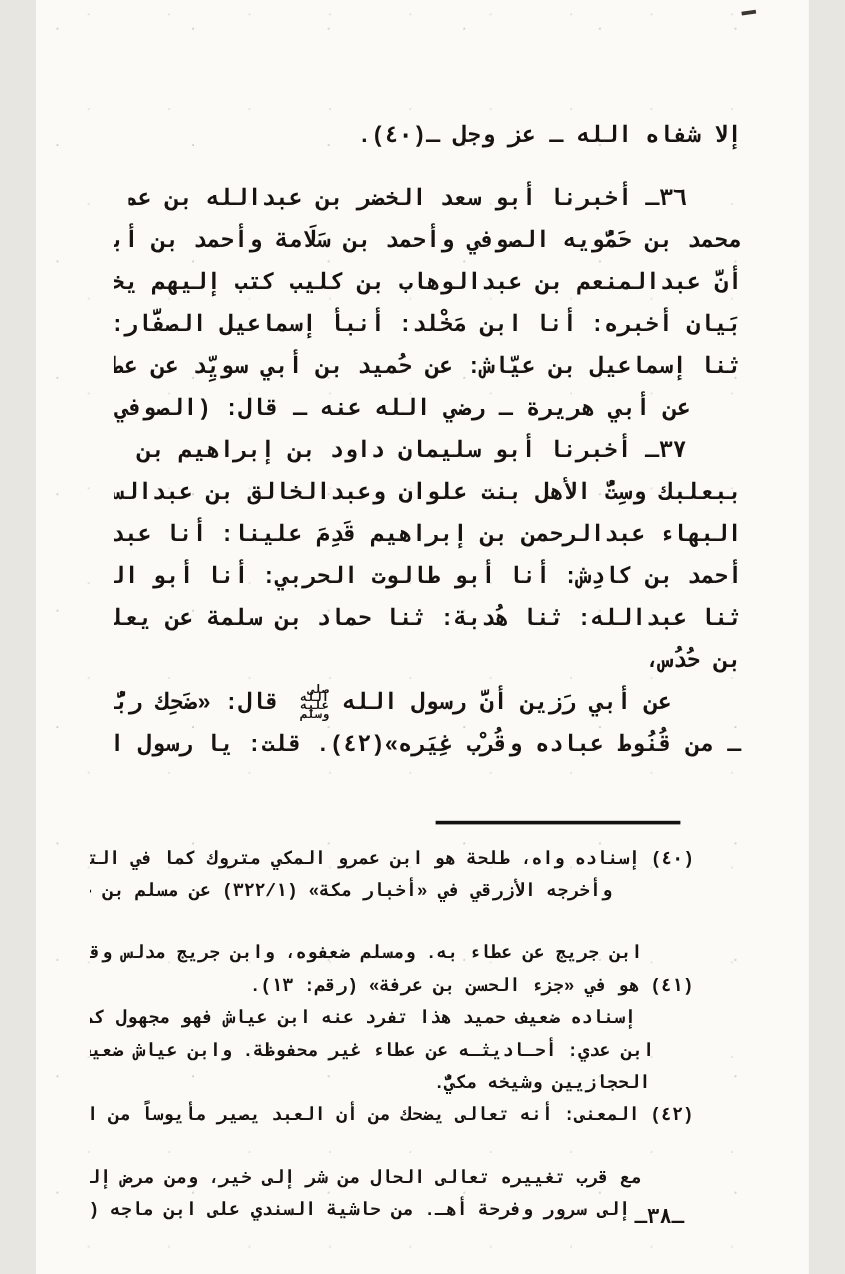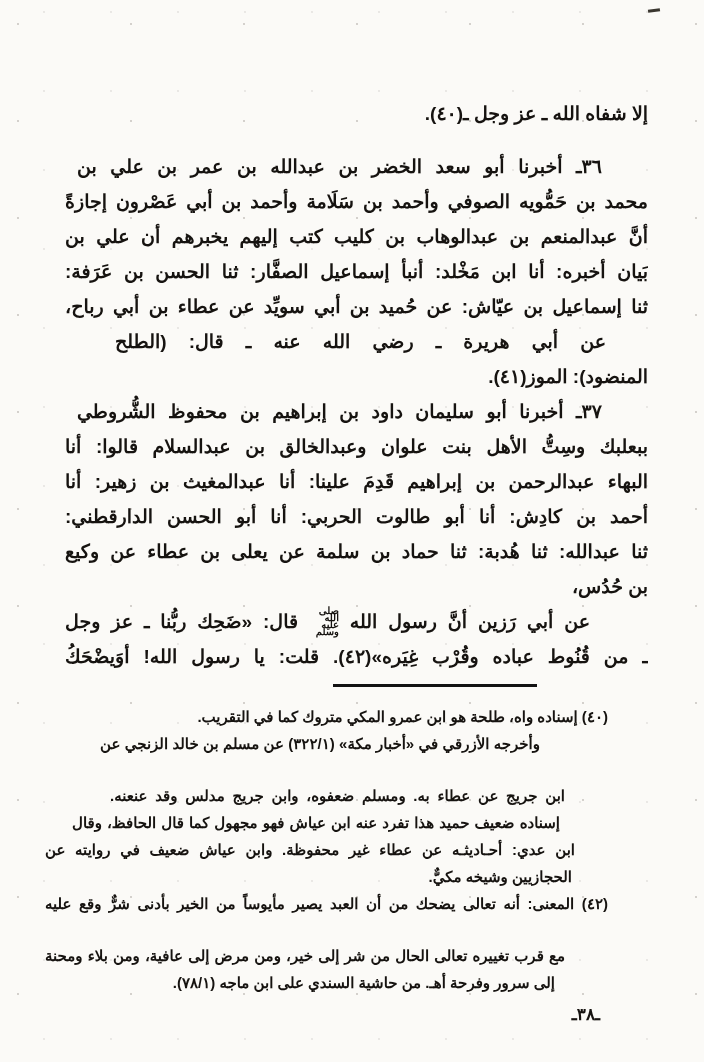--- a/index.html
+++ b/index.html
@@ -1,26 +1,26 @@
 <!DOCTYPE html>
 <html lang="ar" dir="rtl"><head>
 <meta charset="utf-8">
 <style>
   html,body{margin:0;padding:0;background:#e8e6e1;}
   .page{
     position:relative;
-    width:704px;height:1062px;
+    width:644px;height:1062px;
     margin:0 auto;
     background-color:#fbfaf7;
     background-image:
       radial-gradient(circle at 1px 1px, rgba(70,60,50,.22) .7px, transparent 1px),
       radial-gradient(circle at 1px 1px, rgba(70,60,50,.15) .6px, transparent .9px);
     background-size:113px 97px, 67px 79px;
     background-position:17px 23px, 43px 11px;
-    font-family:Liberation Sans, sans-serif;
+    font-family:Liberation Mono, monospace;
     direction:rtl;
     color:#161310;
     overflow:hidden;
   }
   .body-text{
     position:absolute;top:96px;right:56px;left:65px;
     font-size:19px;font-weight:bold;line-height:35px;
   }
   .line{white-space:nowrap;overflow:hidden;}
   .j{text-align:justify;text-align-last:justify;}
@@ -58,38 +58,38 @@
 
   <div class="artifact"></div>
 
   <div class="body-text">
     <div class="line r">إلا شفاه الله ـ عز وجل ـ(٤٠).</div>
     <div class="line j ind-first p36">٣٦ـ أخبرنا أبو سعد الخضر بن عبدالله بن عمر بن علي بن</div>
     <div class="line j">محمد بن حَمُّويه الصوفي وأحمد بن سَلَامة وأحمد بن أبي عَصْرون إجازةً</div>
     <div class="line j">أنَّ عبدالمنعم بن عبدالوهاب بن كليب كتب إليهم يخبرهم أن علي بن</div>
     <div class="line j">بَيان أخبره: أنا ابن مَخْلد: أنبأ إسماعيل الصفَّار: ثنا الحسن بن عَرَفة:</div>
     <div class="line j">ثنا إسماعيل بن عيّاش: عن حُميد بن أبي سويِّد عن عطاء بن أبي رباح،</div>
-    <div class="line j ind-sub">عن أبي هريرة ـ رضي الله عنه ـ قال: (الطلح</div>
-    <div class="line r">المنضود): الموز(٤١).</div>
+    <div class="line j ind-sub">عن أبي هريرة ـ رضي الله عنه ـ قال: (الصوفي</div>
     <div class="line j ind-first">٣٧ـ أخبرنا أبو سليمان داود بن إبراهيم بن محفوظ الشُّروطي</div>
     <div class="line j">ببعلبك وسِتُّ الأهل بنت علوان وعبدالخالق بن عبدالسلام قالوا: أنا</div>
     <div class="line j">البهاء عبدالرحمن بن إبراهيم قَدِمَ علينا: أنا عبدالمغيث بن زهير: أنا</div>
     <div class="line j">أحمد بن كادِش: أنا أبو طالوت الحربي: أنا أبو الحسن الدارقطني:</div>
     <div class="line j">ثنا عبدالله: ثنا هُدبة: ثنا حماد بن سلمة عن يعلى بن عطاء عن وكيع</div>
     <div class="line r">بن حُدُس،</div>
     <div class="line j ind-sub2"><span>عن أبي رَزين أنَّ رسول الله</span> <span class="saw">صلى الله عليه وسلم</span> <span>قال: «ضَحِك ربُّنا ـ عز وجل</span></div>
     <div class="line j">ـ من قُنُوط عباده وقُرْب غِيَره»(٤٢). قلت: يا رسول الله! أوَيضْحَكُ</div>
   </div>
 
   <div class="separator"></div>
 
   <div class="fn">
     <div class="line r">(٤٠) إسناده واه، طلحة هو ابن عمرو المكي متروك كما في التقريب.</div>
     <div class="line j pr68 pl55">وأخرجه الأزرقي في «أخبار مكة» (٣٢٢/١) عن مسلم بن خالد الزنجي عن</div>
     <div class="line j pr43 pl65">ابن جريج عن عطاء به. ومسلم ضعفوه، وابن جريج مدلس وقد عنعنه.</div>
+    <div class="line r">(٤١) هو في «جزء الحسن بن عرفة» (رقم: ١٣).</div>
     <div class="line j pr48 pl27">إسناده ضعيف حميد هذا تفرد عنه ابن عياش فهو مجهول كما قال الحافظ، وقال</div>
     <div class="line j pr33">ابن عدي: أحـاديثـه عن عطاء غير محفوظة. وابن عياش ضعيف في روايته عن</div>
     <div class="line r pr36">الحجازيين وشيخه مكيٌّ.</div>
     <div class="line j">(٤٢) المعنى: أنه تعالى يضحك من أن العبد يصير مأيوساً من الخير بأدنى شرٌّ وقع عليه</div>
     <div class="line j pr43">مع قرب تغييره تعالى الحال من شر إلى خير، ومن مرض إلى عافية، ومن بلاء ومحنة</div>
     <div class="line r pr53">إلى سرور وفرحة أهـ. من حاشية السندي على ابن ماجه (٧٨/١).</div>
   </div>
 
   <div class="pageno">ـ٣٨ـ</div>
 

